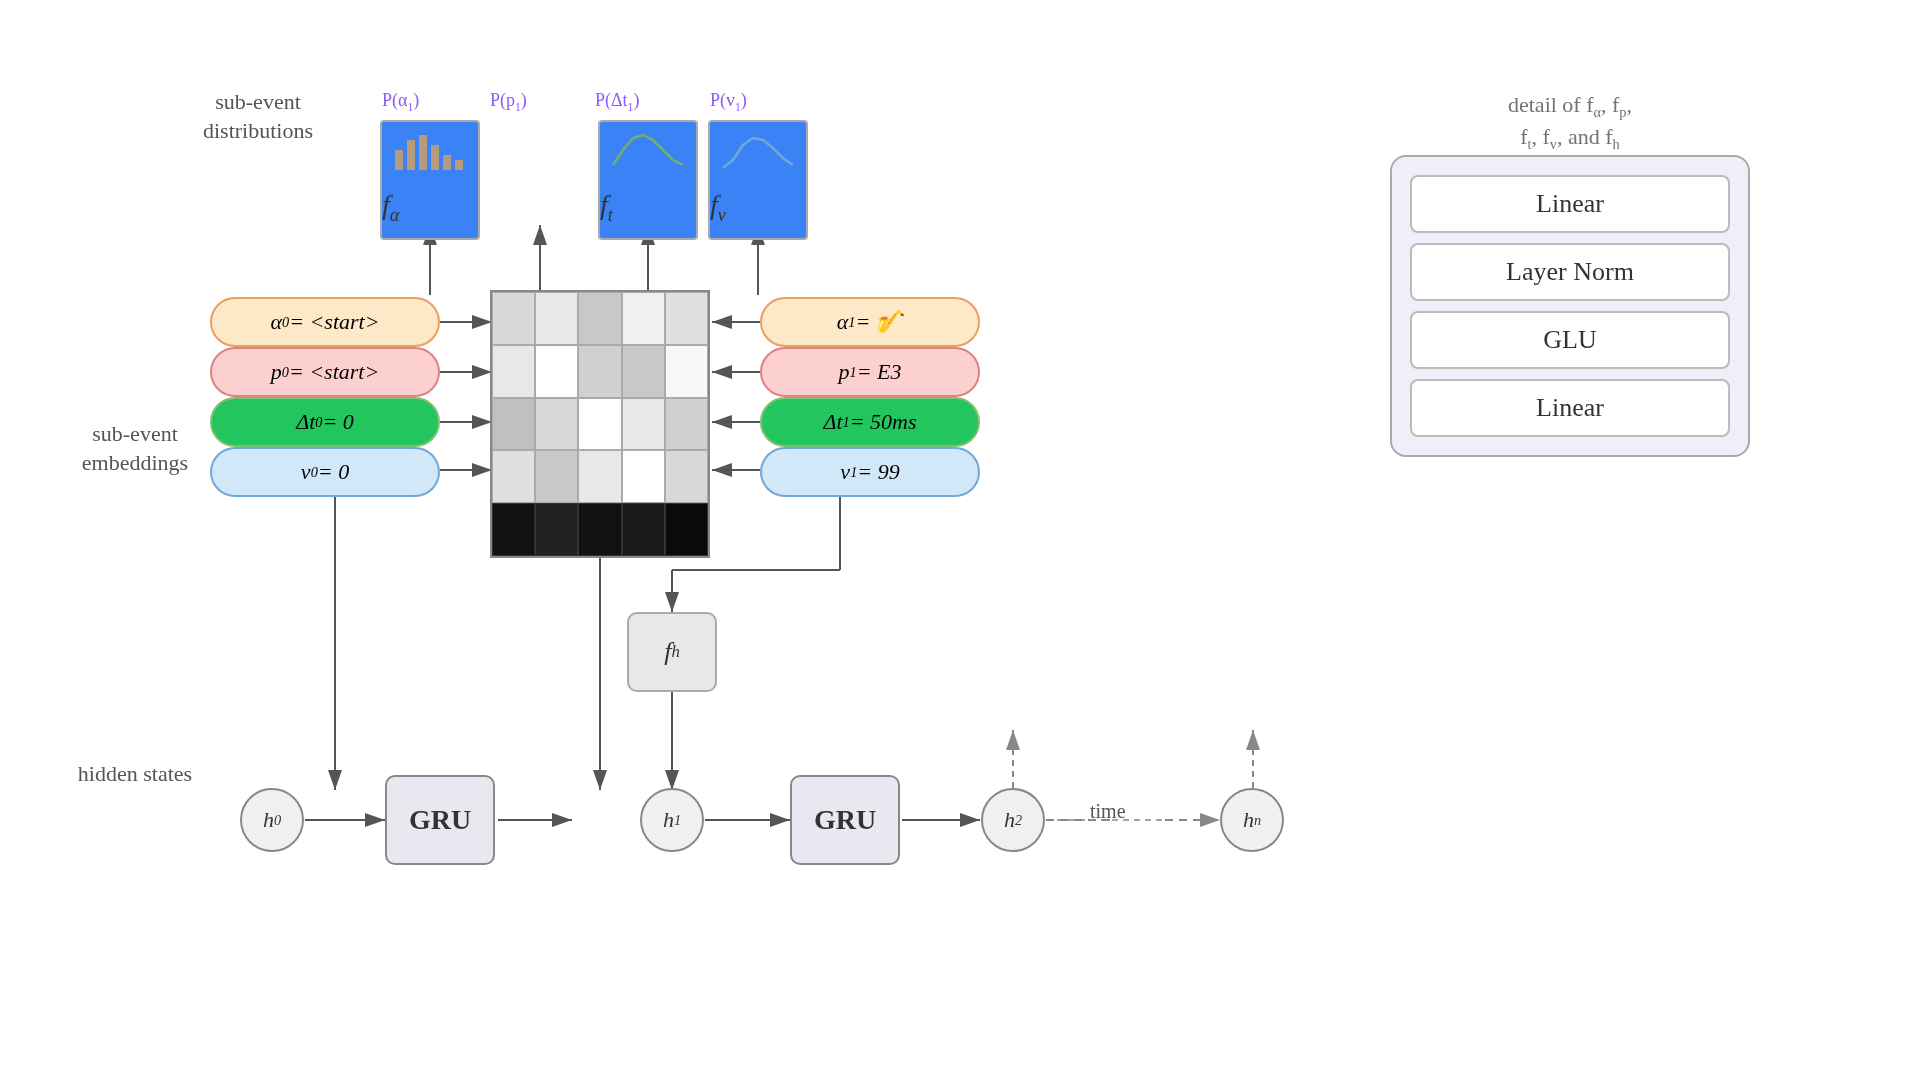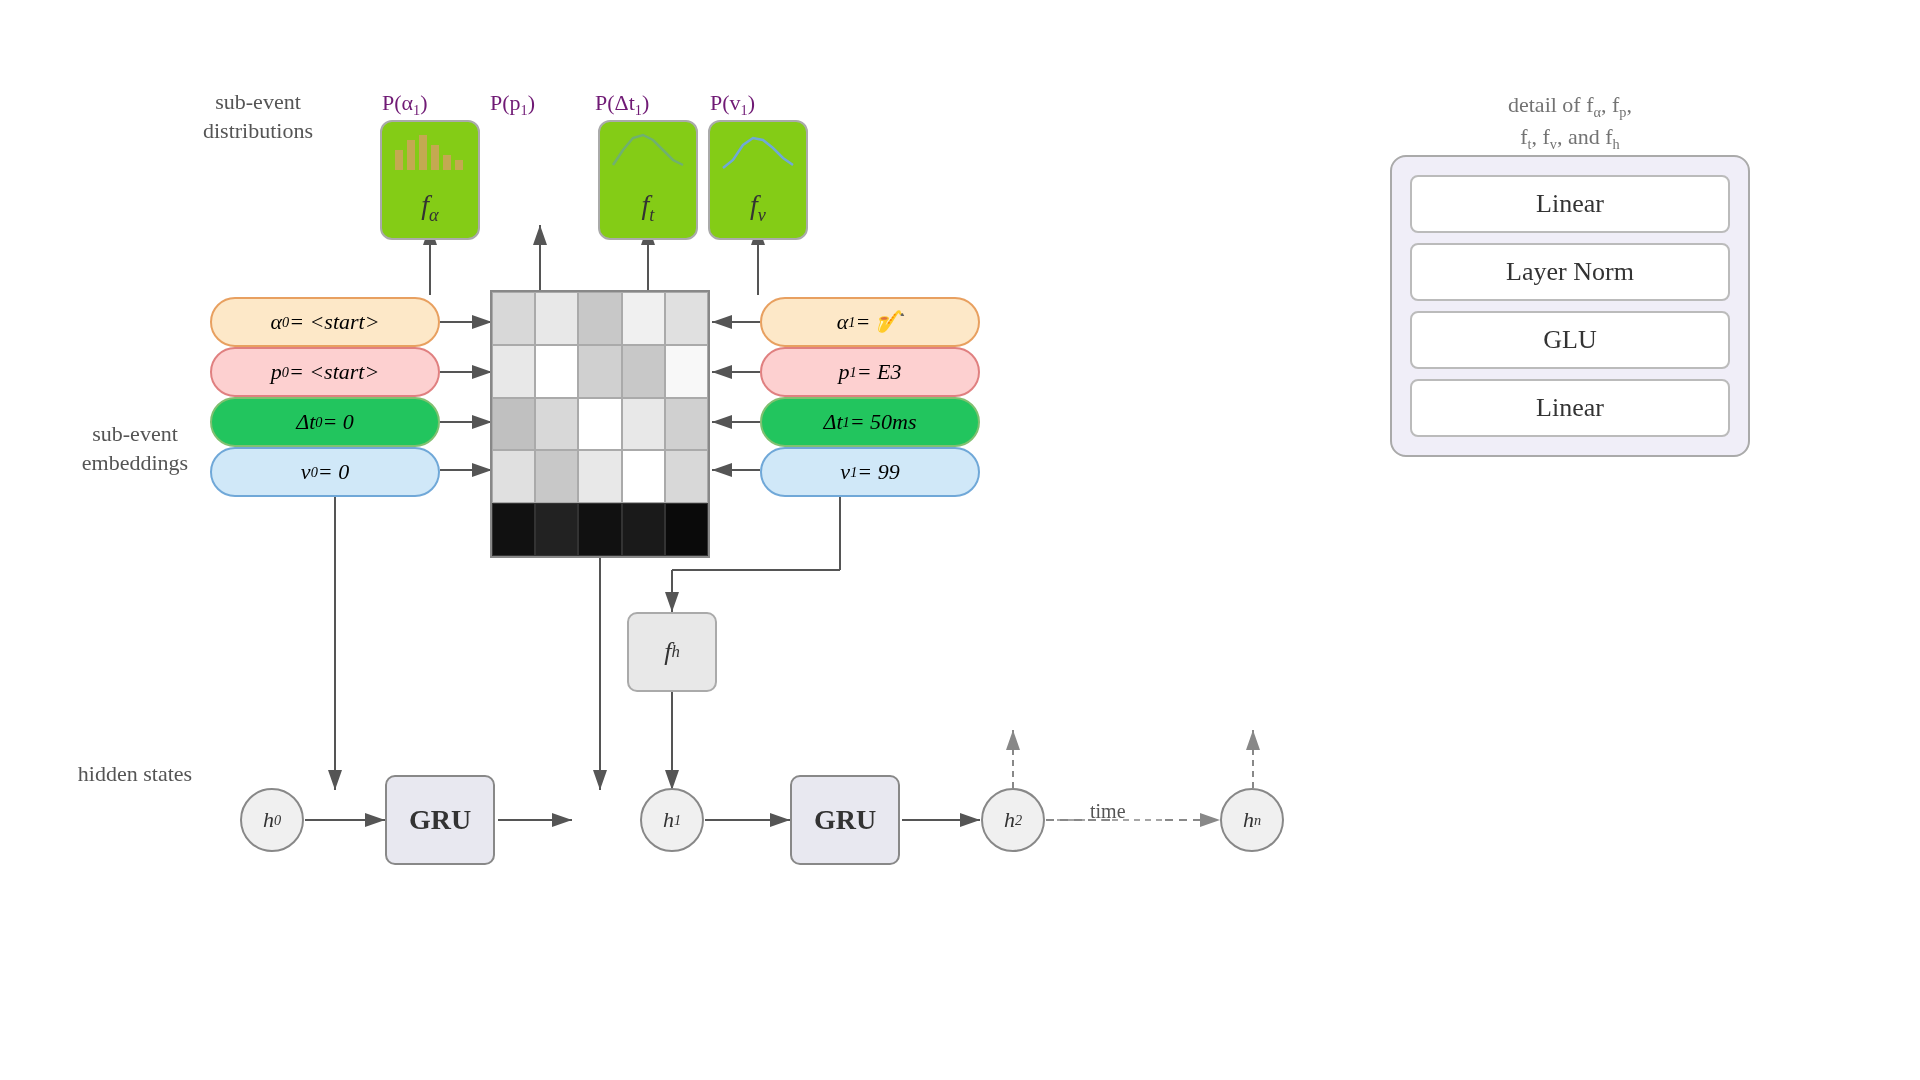--- a/index.html
+++ b/index.html
@@ -59,47 +59,46 @@
       text-align: center;
       width: 150px;
       line-height: 1.3;
     }
 
     
     .dist-box {
       position: absolute;
       width: 100px;
       height: 120px;
-      background: #84cc16;
+      background: #3b82f6;
       border: 2px solid #aaa;
-      border-radius: 12px;
+      border-radius: 4px;
       display: flex;
       flex-direction: column;
-      align-items: center;
       justify-content: flex-end;
       padding-bottom: 12px;
     }
     .dist-box .dist-label {
       font-size: 28px;
       font-style: italic;
       color: #333;
     }
     .dist-box .dist-chart {
       position: absolute;
       top: 8px;
       left: 8px;
       right: 8px;
       height: 40px;
     }
 
     
     .prob-label {
       position: absolute;
-      font-size: 22px;
-      color: #701a75;
+      font-size: 18px;
+      color: #8b5cf6;
       text-align: center;
     }
 
     
     .emb-pill {
       position: absolute;
       height: 50px;
       border-radius: 25px;
       display: flex;
       align-items: center;

